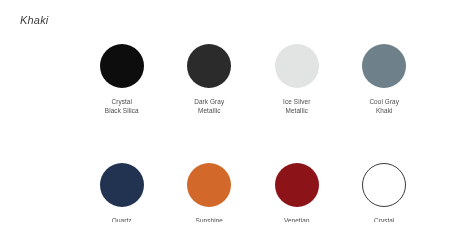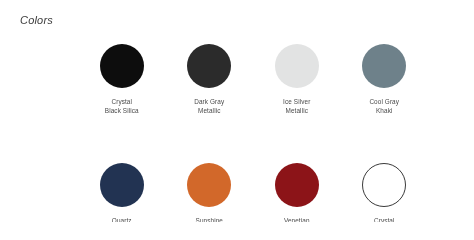--- a/index.html
+++ b/index.html
@@ -66,21 +66,21 @@
     text-align: center;
     letter-spacing: 0.1px;
     white-space: pre-line;
   }
 </style>
 </head>
 <body style="background: rgb(255, 255, 255);">
 
 <div id="page">
 
-  <div id="section-title">Colors</div>
+  <div id="section-title">Khaki</div>
 
   <div id="swatch-grid">
       <div class="swatch-cell">
         <div class="swatch-dot" style="background: rgb(13, 13, 13);"></div>
         <div class="swatch-label" style="color: rgb(74, 74, 74);">Crystal
 Black Silica</div>
       </div>
       <div class="swatch-cell">
         <div class="swatch-dot" style="background: rgb(43, 43, 43);"></div>
         <div class="swatch-label" style="color: rgb(74, 74, 74);">Dark Gray

